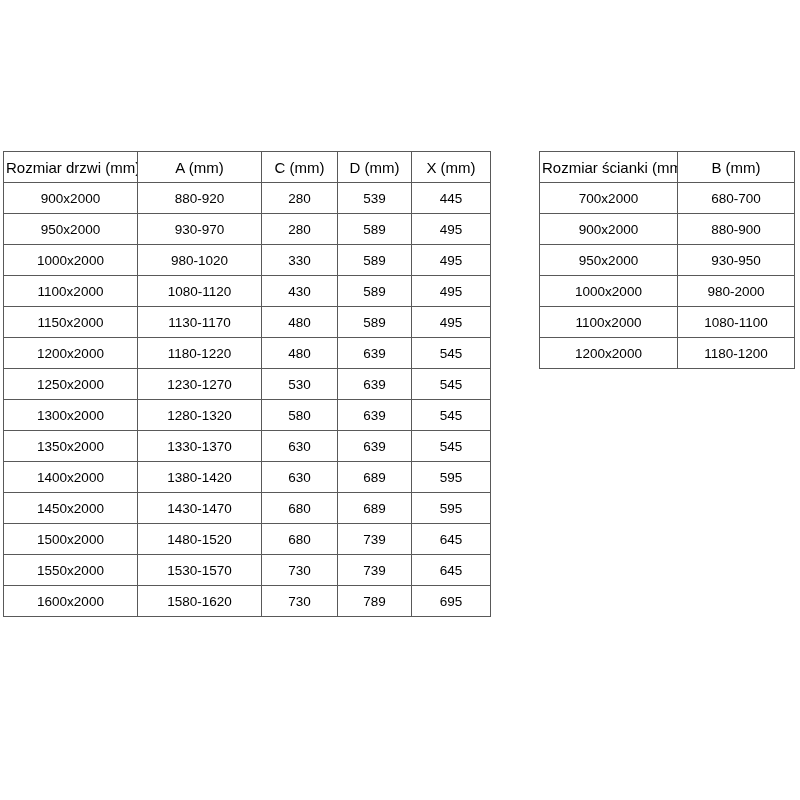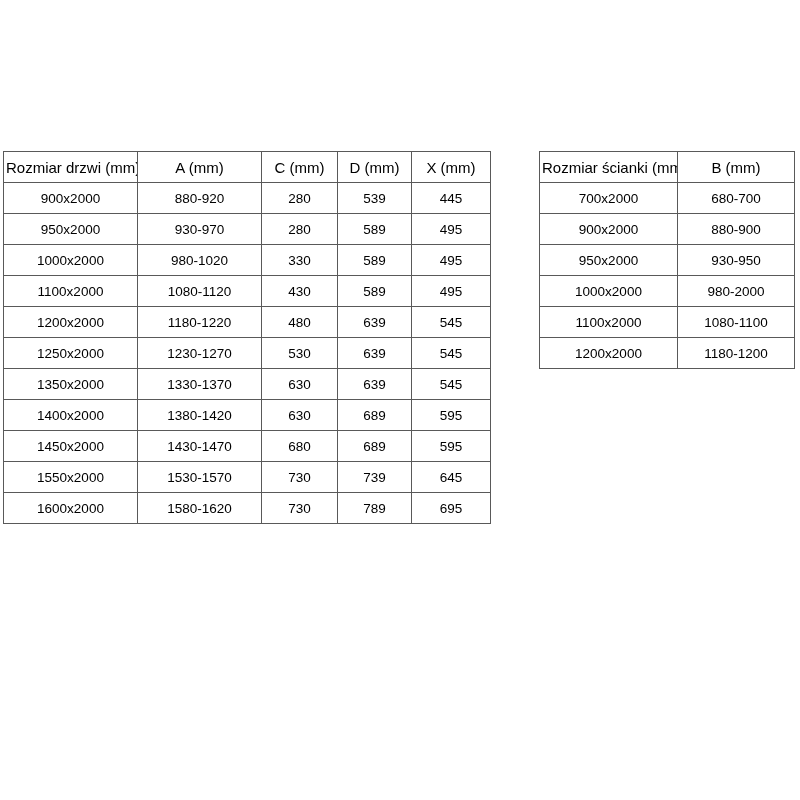--- a/index.html
+++ b/index.html
@@ -88,30 +88,44 @@
           <td>495</td>
         </tr>
         <tr>
           <td>1100x2000</td>
           <td>1080-1120</td>
           <td>430</td>
           <td>589</td>
           <td>495</td>
         </tr>
         <tr>
+          <td>1150x2000</td>
+          <td>1130-1170</td>
+          <td>480</td>
+          <td>589</td>
+          <td>495</td>
+        </tr>
+        <tr>
           <td>1200x2000</td>
           <td>1180-1220</td>
           <td>480</td>
           <td>639</td>
           <td>545</td>
         </tr>
         <tr>
           <td>1250x2000</td>
           <td>1230-1270</td>
           <td>530</td>
+          <td>639</td>
+          <td>545</td>
+        </tr>
+        <tr>
+          <td>1300x2000</td>
+          <td>1280-1320</td>
+          <td>580</td>
           <td>639</td>
           <td>545</td>
         </tr>
         <tr>
           <td>1350x2000</td>
           <td>1330-1370</td>
           <td>630</td>
           <td>639</td>
           <td>545</td>
         </tr>
@@ -121,20 +135,27 @@
           <td>630</td>
           <td>689</td>
           <td>595</td>
         </tr>
         <tr>
           <td>1450x2000</td>
           <td>1430-1470</td>
           <td>680</td>
           <td>689</td>
           <td>595</td>
+        </tr>
+        <tr>
+          <td>1500x2000</td>
+          <td>1480-1520</td>
+          <td>680</td>
+          <td>739</td>
+          <td>645</td>
         </tr>
         <tr>
           <td>1550x2000</td>
           <td>1530-1570</td>
           <td>730</td>
           <td>739</td>
           <td>645</td>
         </tr>
         <tr>
           <td>1600x2000</td>

